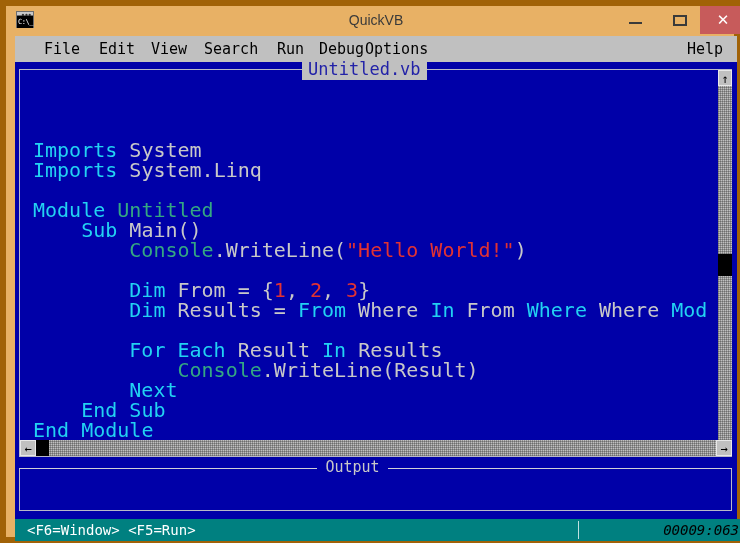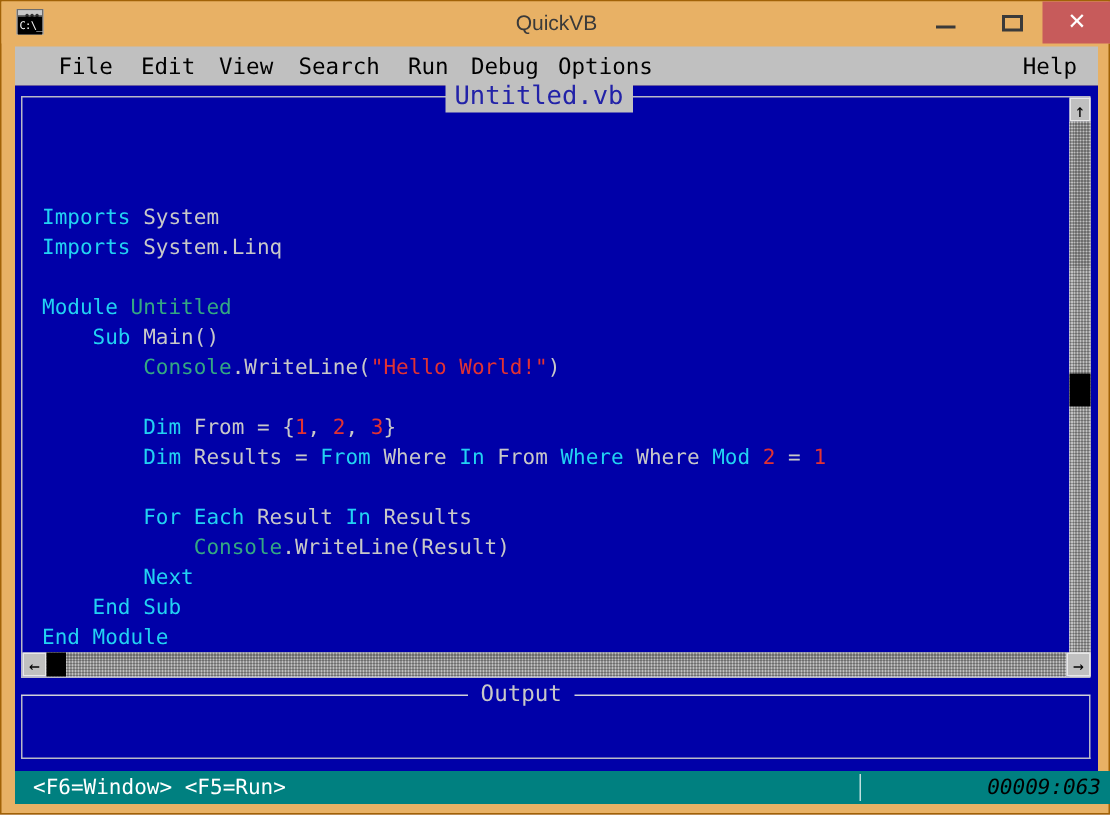--- a/index.html
+++ b/index.html
@@ -15,21 +15,21 @@
     font-family: "DejaVu Sans Mono", monospace;
   }
 
   
   #window {
     position: absolute;
     left: 0; top: 0;
     width: 740px; height: 543px;
     background: #e8b165;
     box-sizing: border-box;
-    border: 1px solid #a16207;
+    border: 6px solid #a16207;
   }
 
   
   #titlebar {
     position: absolute;
     left: 0; top: 0;
     width: 740px; height: 28px;
     background: #e8b165;
   }
   #app-icon {
@@ -161,21 +161,21 @@
     z-index: 6;
     white-space: pre;
   }
 
   
   #code {
     position: absolute;
     left: 18px; top: 78px;
     width: 690px;
     font-family: "DejaVu Sans Mono", monospace;
-    font-size: 14px;
+    font-size: 20px;
     line-height: 20px;
     white-space: pre;
     color: #c8c8c8;
     z-index: 4;
   }
   .ln { white-space: pre; height: 20px; }
   .kw   { color: #22d2f2; }        
   .id   { color: #c8c8c8; }        
   .ty   { color: #34a882; }        
   .str  { color: #e23232; }        
@@ -351,21 +351,21 @@
     </div>
   </div>
 
   <div id="menubar">
     <div class="menu-item" style="left:29px">File</div>
     <div class="menu-item" style="left:84px">Edit</div>
     <div class="menu-item" style="left:136px">View</div>
     <div class="menu-item" style="left:189px">Search</div>
     <div class="menu-item" style="left:262px">Run</div>
     <div class="menu-item" style="left:304px">Debug</div>
-    <div class="menu-item" style="left:362px">Options</div>
+    <div class="menu-item" style="left:350px">Options</div>
     <div class="menu-item" style="right:14px">Help</div>
   </div>
 
   <div id="panel">
 
     <div id="editor-frame"></div>
 
     <div id="code"><div class="ln"><span class="kw">Imports</span><span class="id"> System</span></div><div class="ln"><span class="kw">Imports</span><span class="id"> System.Linq</span></div><div class="ln">&nbsp;</div><div class="ln"><span class="kw">Module</span><span class="id"> </span><span class="ty">Untitled</span></div><div class="ln"><span class="id">    </span><span class="kw">Sub</span><span class="id"> </span><span class="id">Main()</span></div><div class="ln"><span class="id">        </span><span class="ty">Console</span><span class="id">.WriteLine(</span><span class="str">"Hello World!"</span><span class="id">)</span></div><div class="ln">&nbsp;</div><div class="ln"><span class="id">        </span><span class="kw">Dim</span><span class="id"> From = {</span><span class="str">1</span><span class="id">, </span><span class="str">2</span><span class="id">, </span><span class="str">3</span><span class="id">}</span></div><div class="ln"><span class="id">        </span><span class="kw">Dim</span><span class="id"> Results = </span><span class="kw">From</span><span class="id"> Where </span><span class="kw">In</span><span class="id"> From </span><span class="kw">Where</span><span class="id"> Where </span><span class="kw">Mod</span><span class="id"> </span><span class="str">2</span><span class="id"> = </span><span class="str">1</span></div><div class="ln">&nbsp;</div><div class="ln"><span class="id">        </span><span class="kw">For</span><span class="id"> </span><span class="kw">Each</span><span class="id"> Result </span><span class="kw">In</span><span class="id"> Results</span></div><div class="ln"><span class="id">            </span><span class="ty">Console</span><span class="id">.WriteLine(Result)</span></div><div class="ln"><span class="id">        </span><span class="kw">Next</span></div><div class="ln"><span class="id">    </span><span class="kw">End</span><span class="id"> </span><span class="kw">Sub</span></div><div class="ln"><span class="kw">End</span><span class="id"> </span><span class="kw">Module</span></div></div>
 
     <div id="vscroll">

